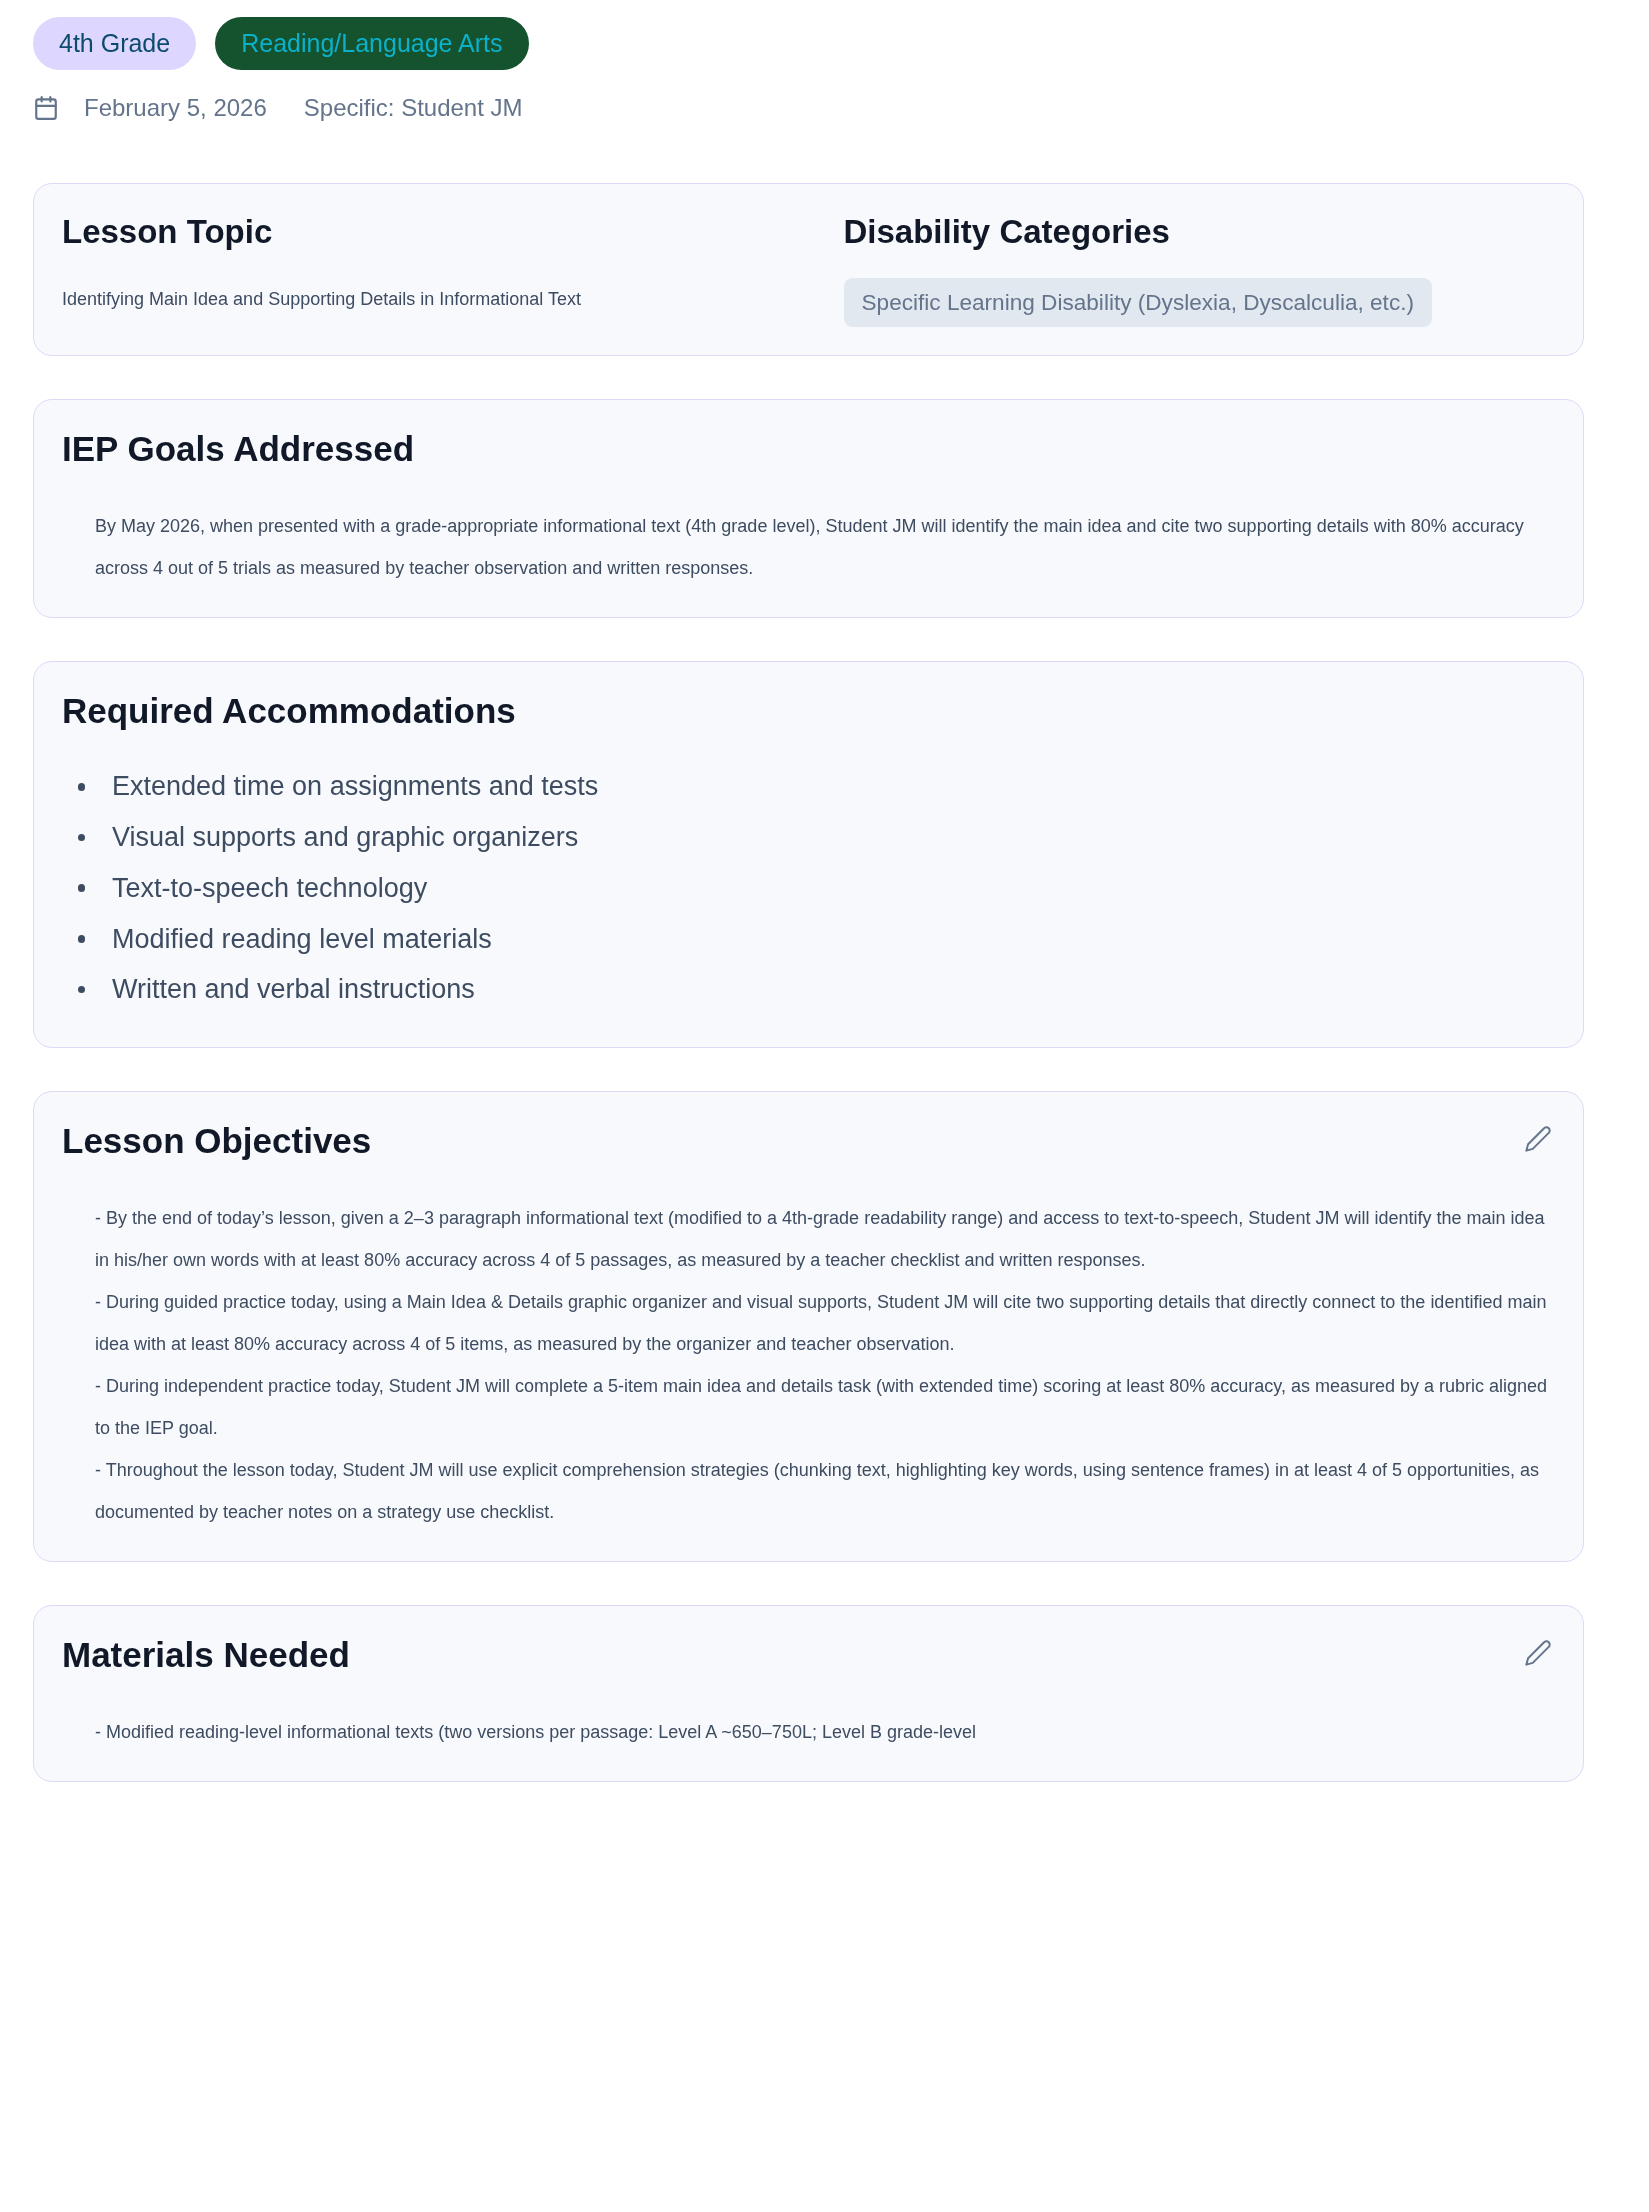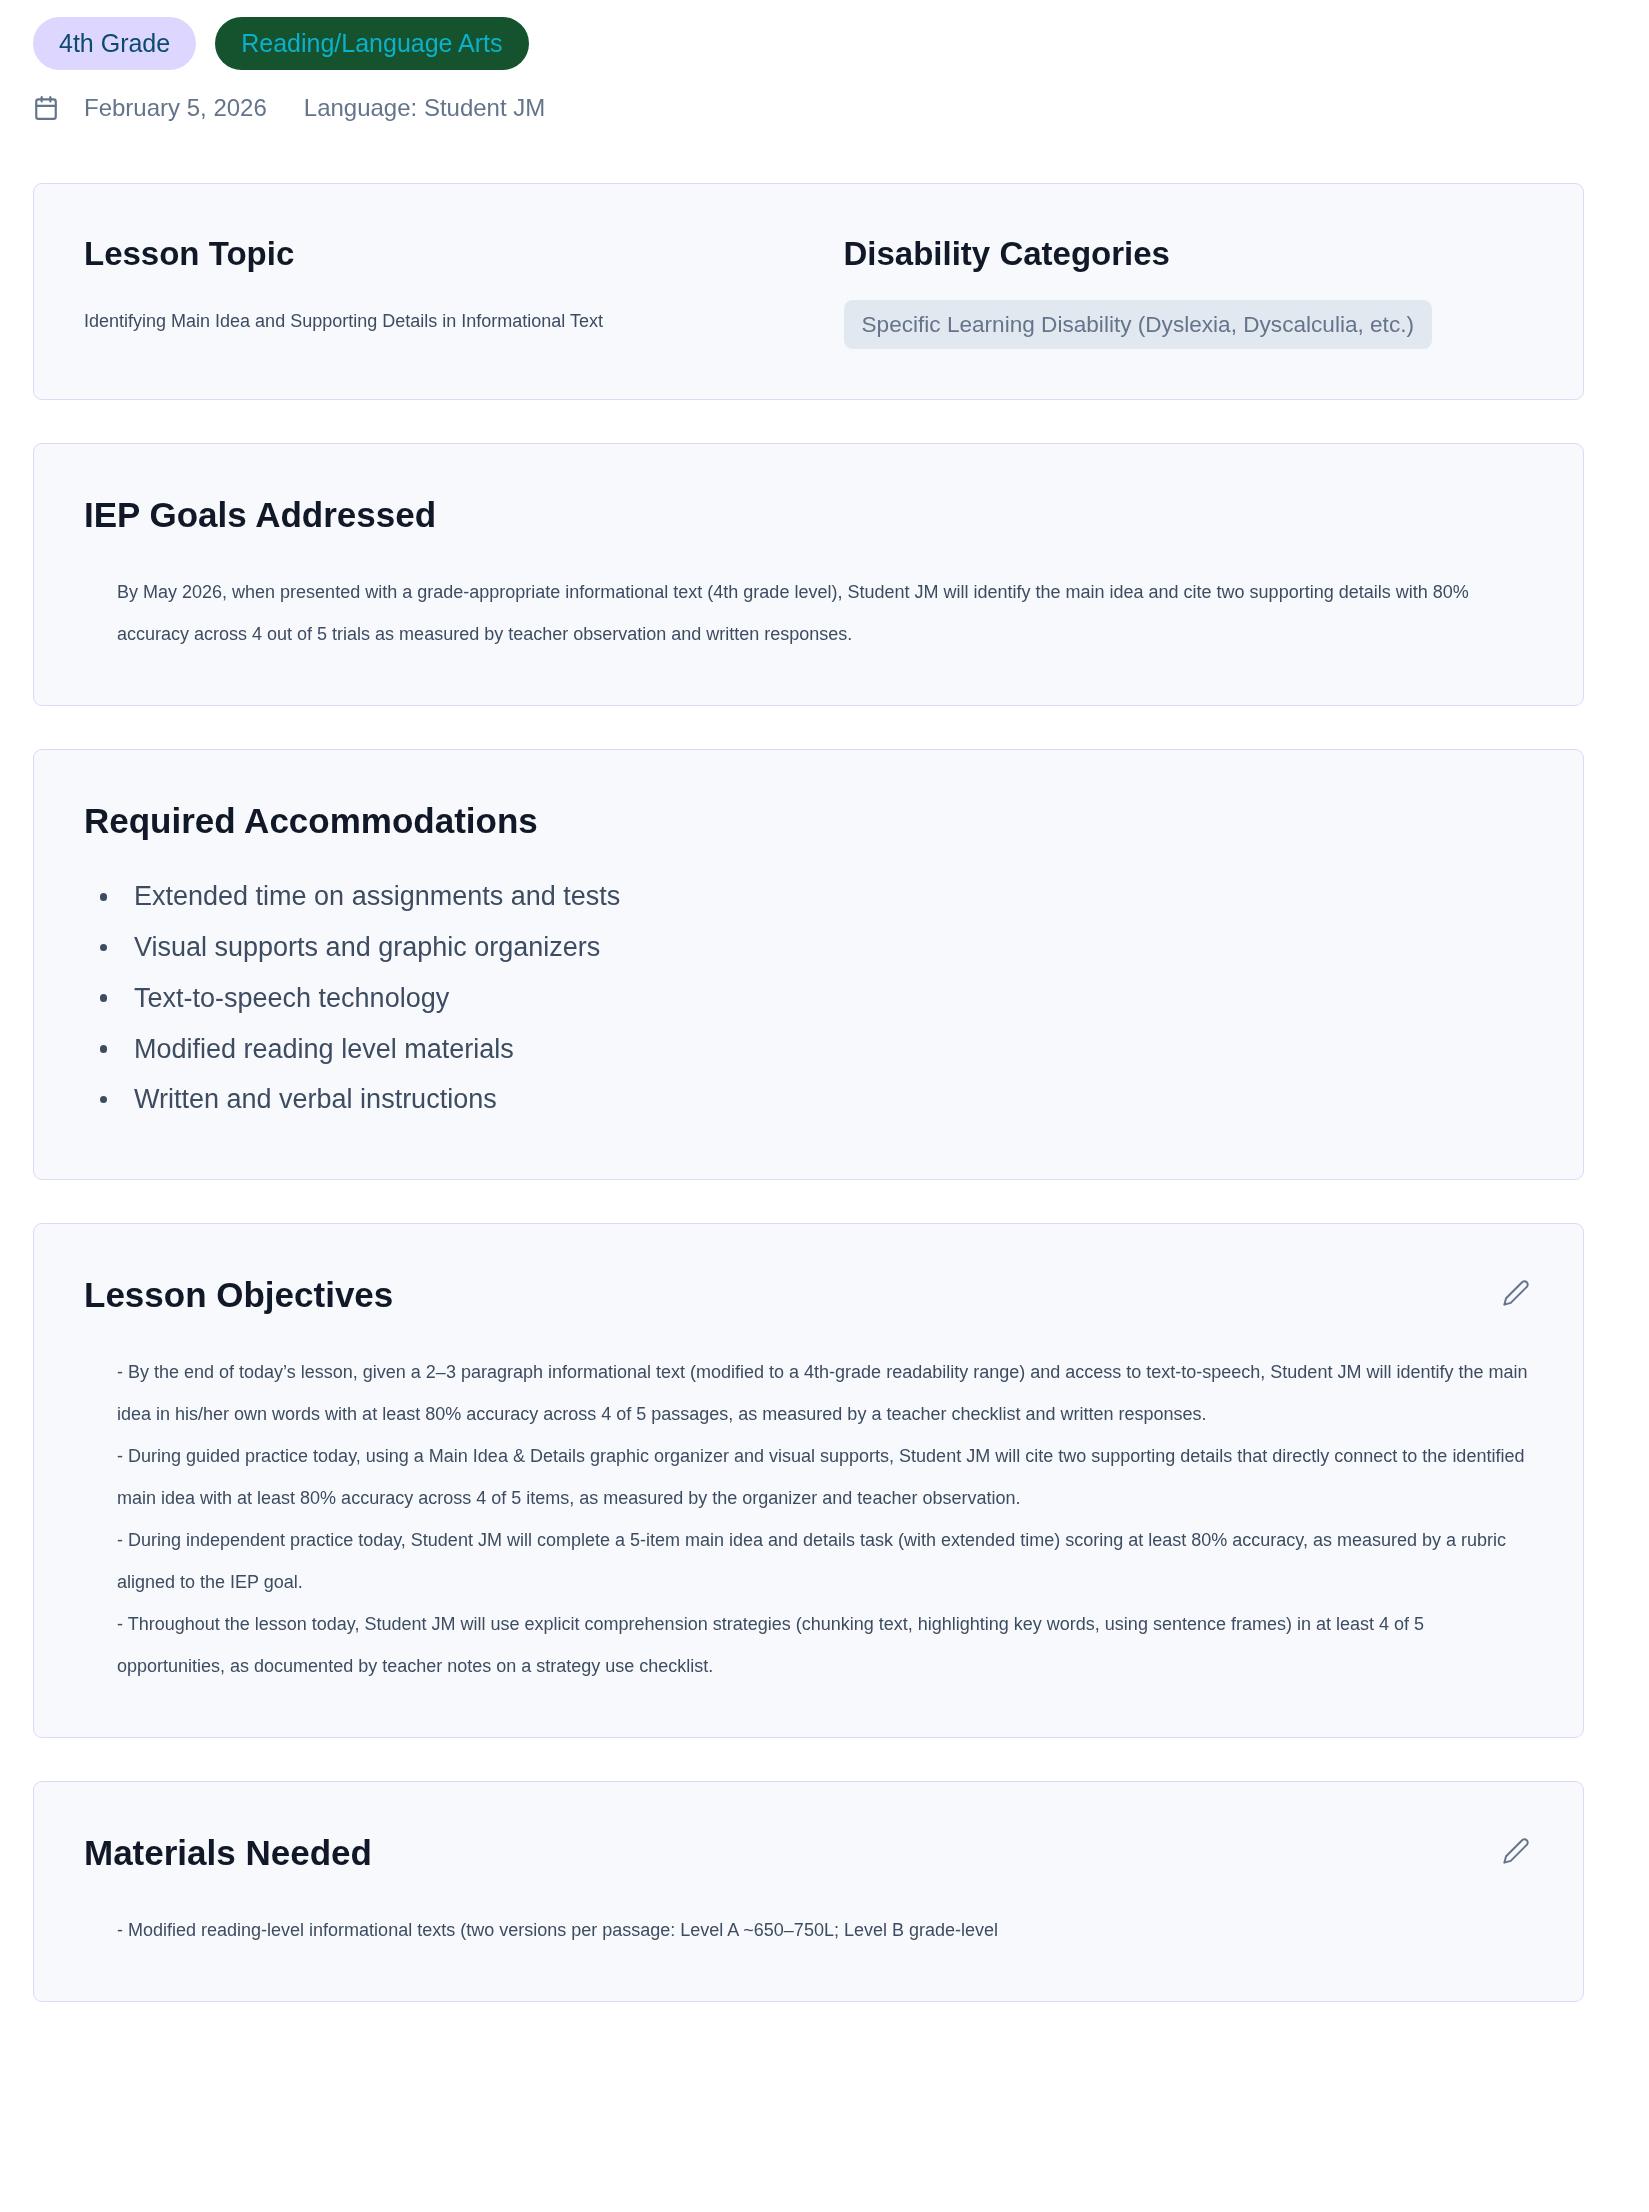--- a/index.html
+++ b/index.html
@@ -32,22 +32,22 @@
     font-size:24px; color:#64748b;
   }
   .meta-item { display:flex; align-items:center; gap:25px; }
   .meta-item svg { display:block; }
 
   
   .card {
     margin-top:43px;
     background:#f8f9fd;
     border:1.7px solid #ded9f6;
-    border-radius:9px;
-    padding:50px;
+    border-radius:19px;
+    padding:28px;
   }
   .card.first { margin-top:61px; }
   .card h2 {
     font-size:35px; font-weight:700; color:#111827;
     line-height:1.2;
   }
   .card h3 {
     font-size:33px; font-weight:700; color:#111827;
     line-height:1.2; margin-bottom:26px;
   }
@@ -104,21 +104,21 @@
         <svg width="26" height="26" viewBox="0 0 24 24" fill="none" stroke="#64748b" stroke-width="2" stroke-linecap="round" stroke-linejoin="round">
           <rect x="3" y="4" width="18" height="18" rx="2"></rect>
           <line x1="16" y1="2" x2="16" y2="6"></line>
           <line x1="8" y1="2" x2="8" y2="6"></line>
           <line x1="3" y1="10" x2="21" y2="10"></line>
         </svg>
       </span>
       <span>February 5, 2026</span>
     </div>
     <div class="meta-item">
-      <span>Language: Student JM</span>
+      <span>Specific: Student JM</span>
     </div>
   </div>
 
   <div class="card first two-col">
     <div>
       <h3>Lesson Topic</h3>
       <p class="body-text">Identifying Main Idea and Supporting Details in Informational Text</p>
     </div>
     <div>
       <h3>Disability Categories</h3>

